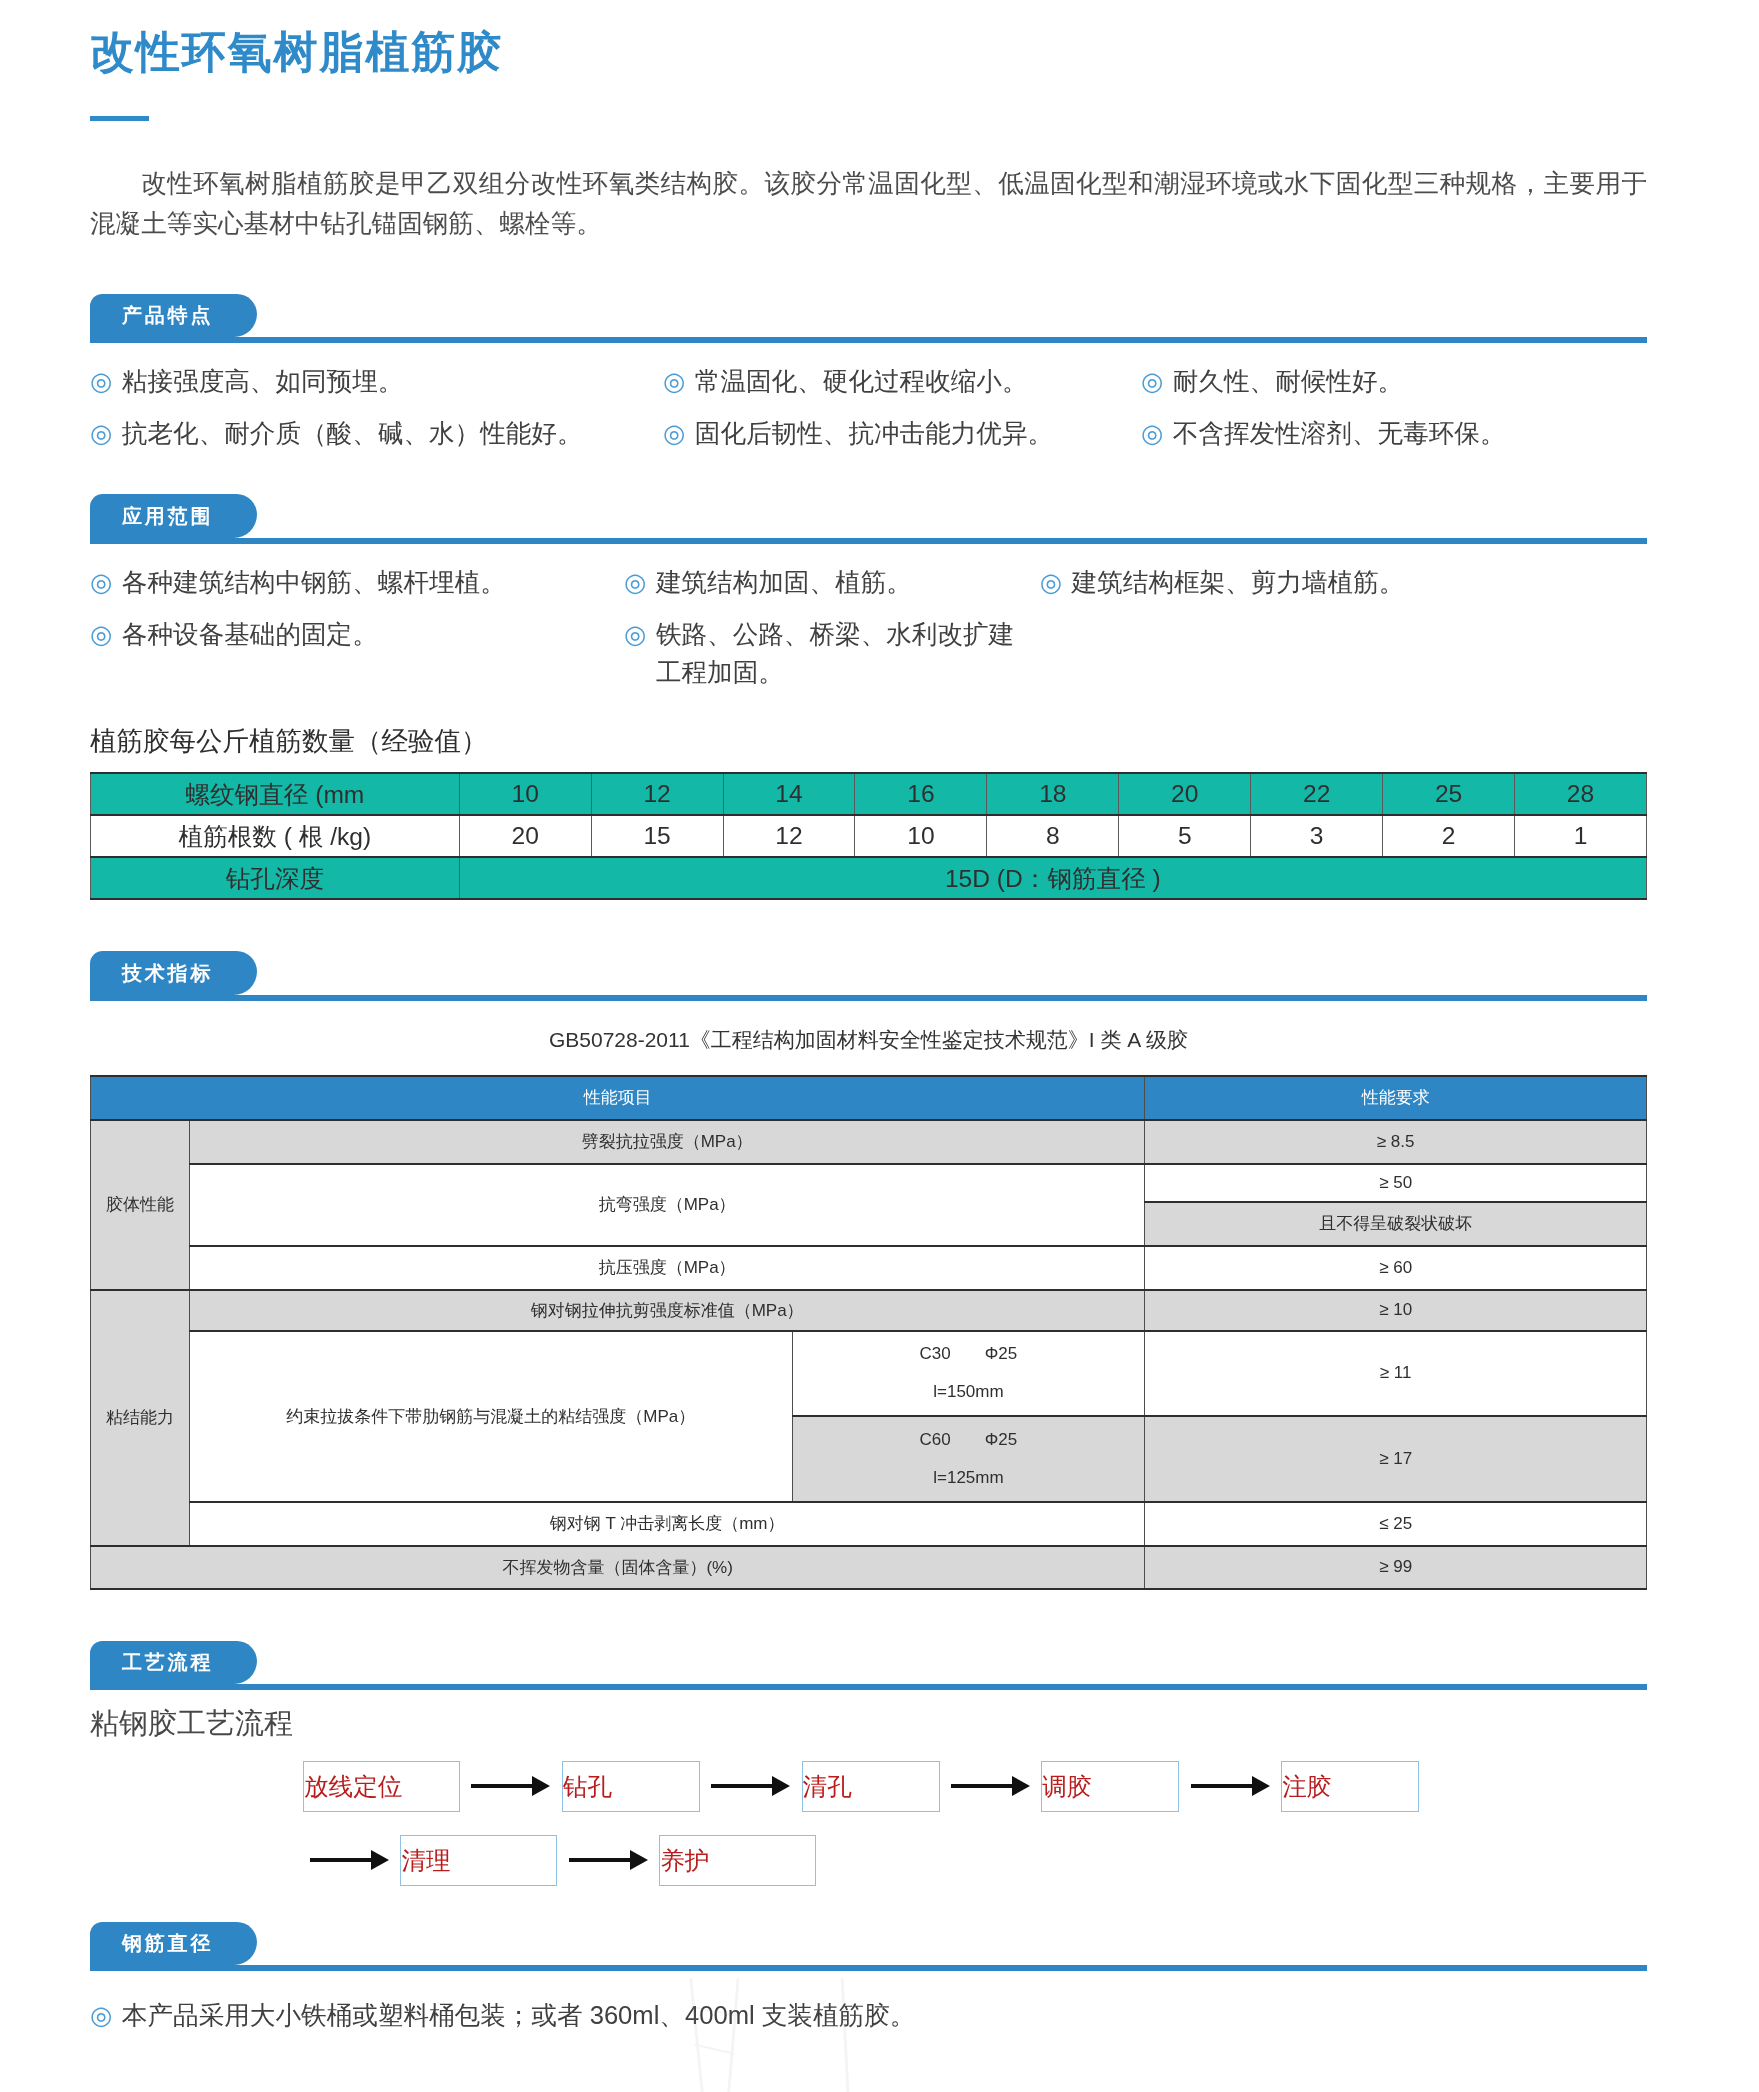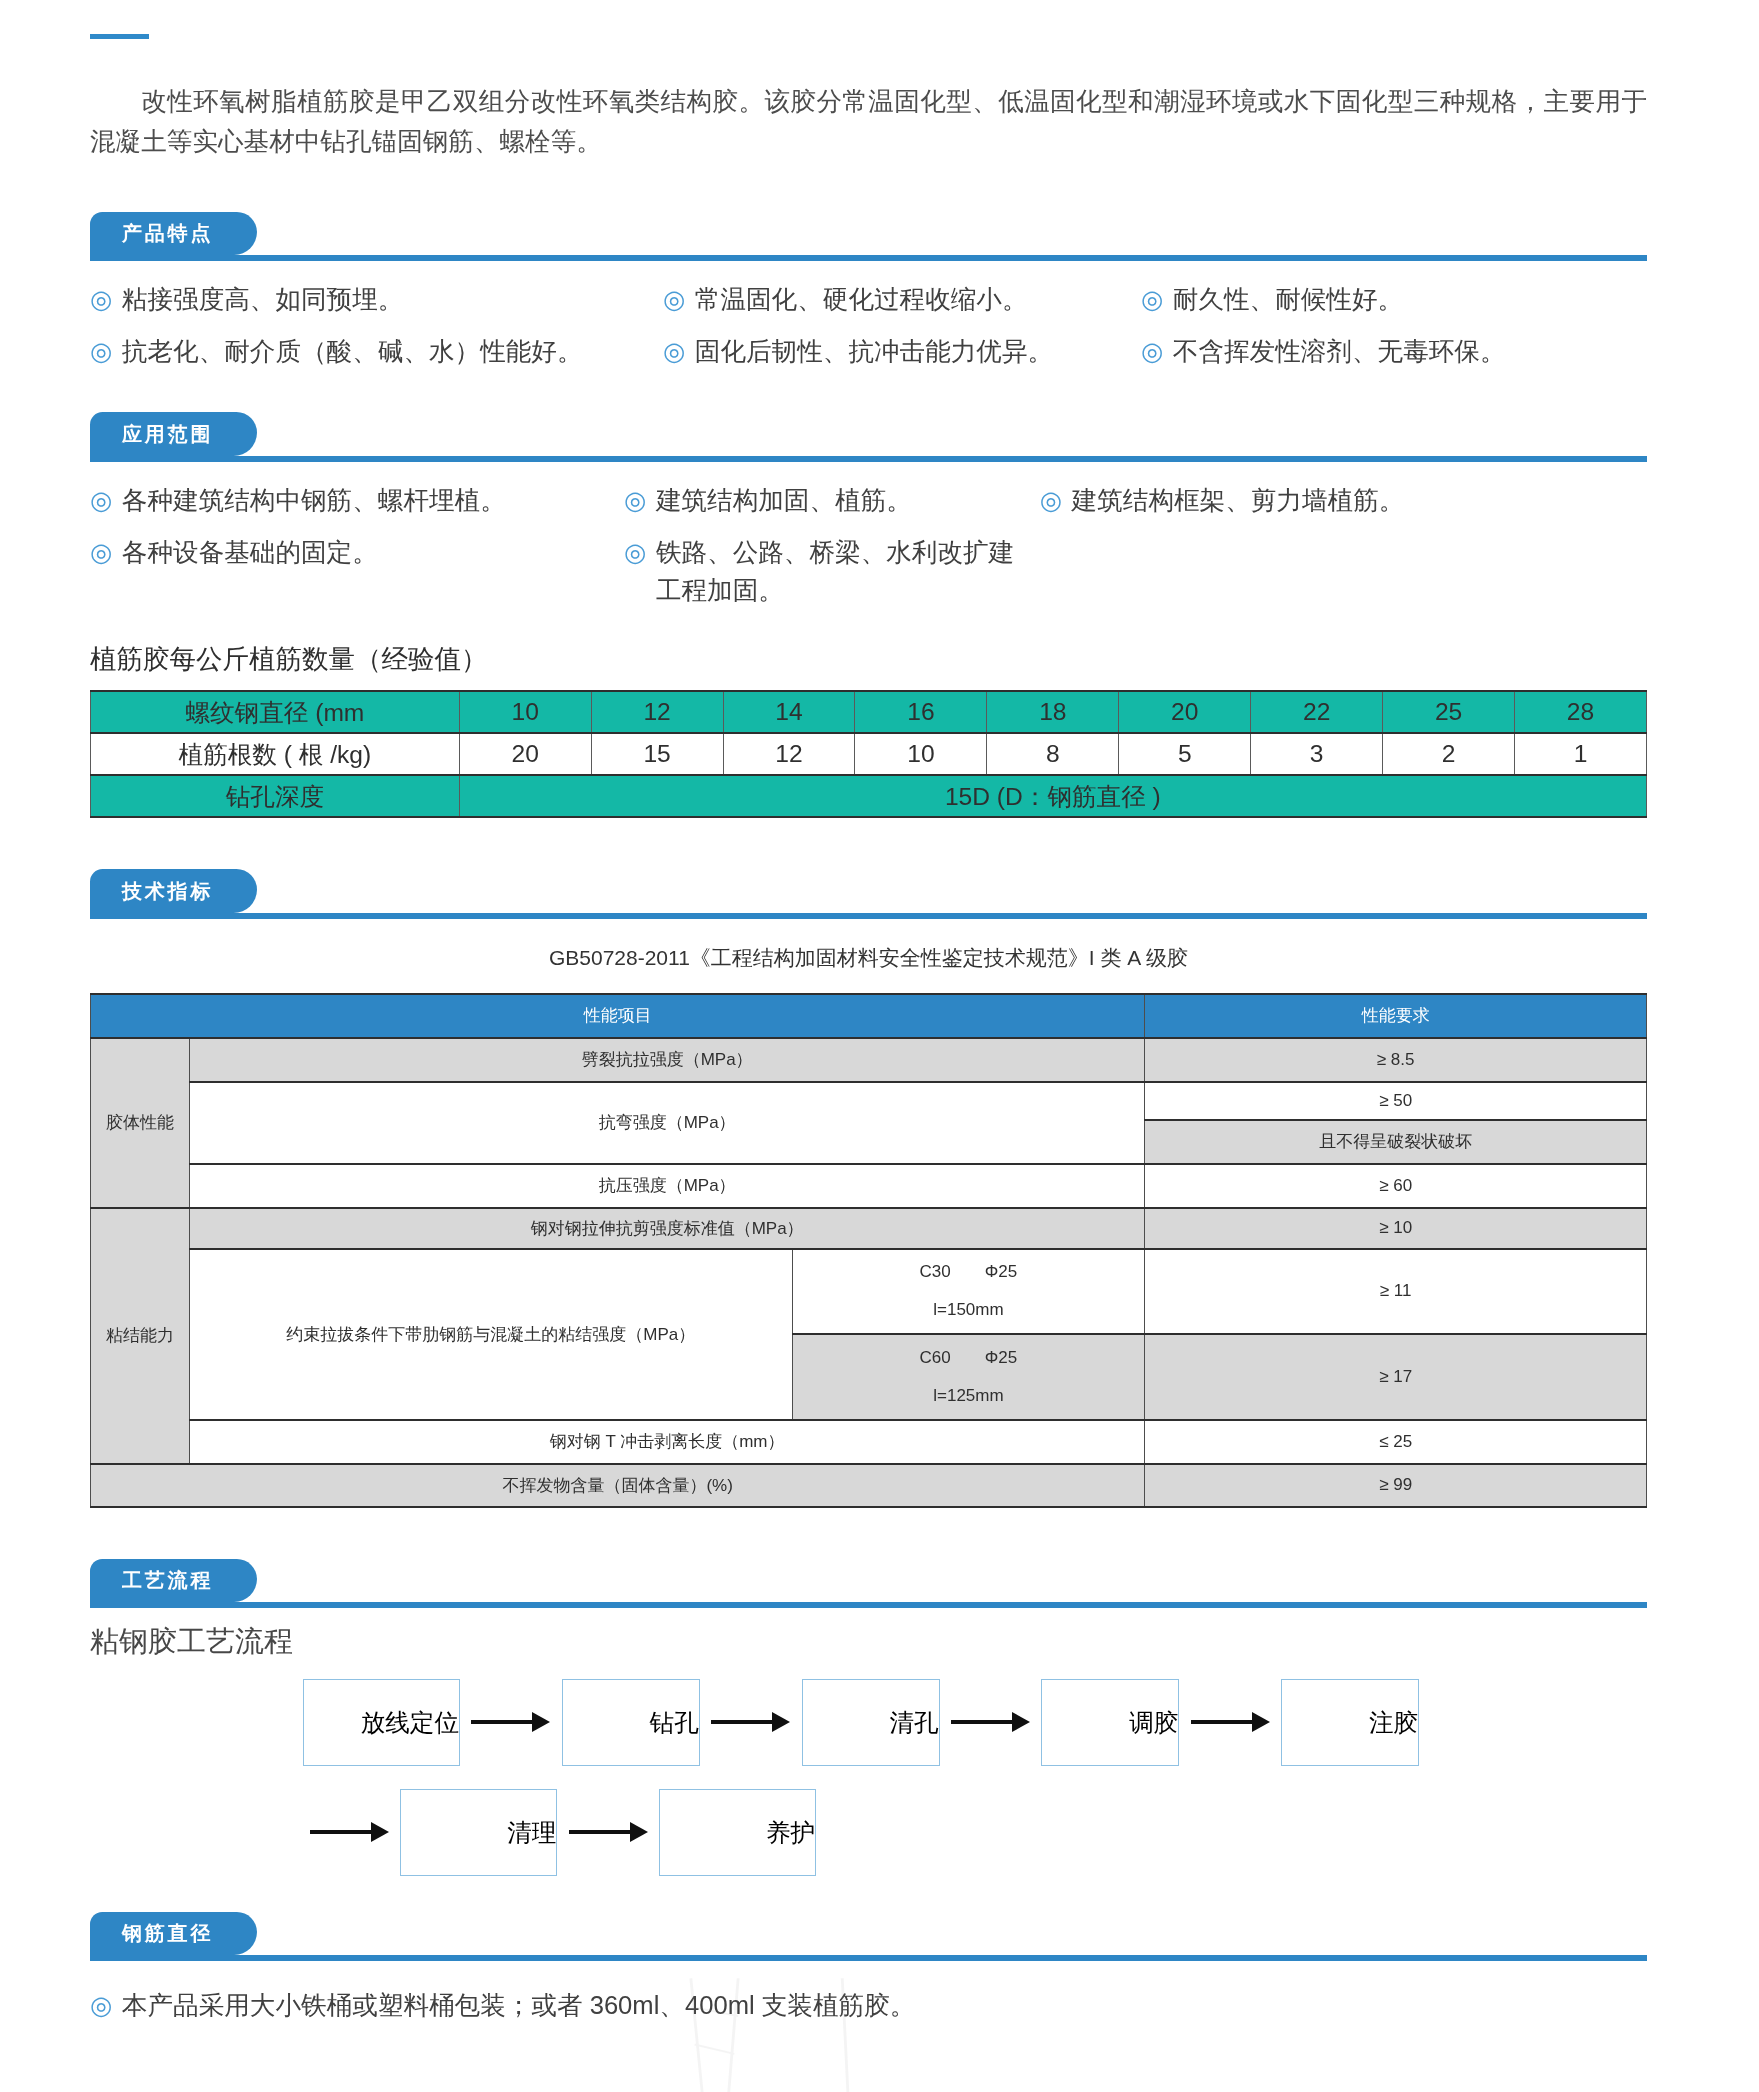--- a/index.html
+++ b/index.html
@@ -62,40 +62,41 @@
   td.h46 { height: 44px; } td.h40 { height: 38px; } td.h47 { height: 44px; }
   td.h43 { height: 41px; } td.h85 { height: 80px; } td.h45 { height: 43px; }
   .spec-line { line-height: 38px; }
 
   
   .flow-subtitle { margin-top: 13.2px; font-size: 29px; color: #474747; }
   .flow-row { display: flex; align-items: center; }
   .flow-row.r1 { margin-top: 17px; margin-left: 213px; }
   .flow-row.r2 { margin-top: 23px; margin-left: 220px; }
   .flow-box {
-    background: #ffffff; border: 1.9px solid #8fc1e3; color: #000000;
-    font-size: 24.6px; text-align: right; padding: 26px 0; min-width: 138px;
+    background: #ffffff; border: 1.9px solid #8fc1e3; color: #b91c1c;
+    font-size: 24.6px; text-align: left; padding: 8px 0; min-width: 138px;
   }
   .flow-box.wide { min-width: 157px; }
   .flow-arrow { display: flex; align-items: center; margin: 0 11.4px; }
   .flow-arrow .line { width: 61px; height: 3.8px; background: #101010; }
   .flow-arrow .head { width: 0; height: 0; border-top: 10.4px solid transparent; border-bottom: 10.4px solid transparent; border-left: 18px solid #101010; }
 
   
   .pack-list { margin-top: 24.6px; font-size: 25.6px; color: #404040; }
   .pack-list .bullet { margin-bottom: 16px; }
 
   
   .watermark { position: absolute; left: 653px; top: 1978px; opacity: 0.10; }
 </style>
 </head>
 <body>
 
 <div class="content">
 
+  <div class="doc-title">改性环氧树脂植筋胶</div>
   <div class="title-dash"></div>
 
   <div class="intro">改性环氧树脂植筋胶是甲乙双组分改性环氧类结构胶。该胶分常温固化型、低温固化型和潮湿环境或水下固化型三种规格，主要用于混凝土等实心基材中钻孔锚固钢筋、螺栓等。</div>
 
   <div class="sec-head mt-features">
     <span class="sec-badge">产品特点</span>
   </div>
   <div class="bullets features">
     <div class="bullet">
         <span class="mark">◎</span>

